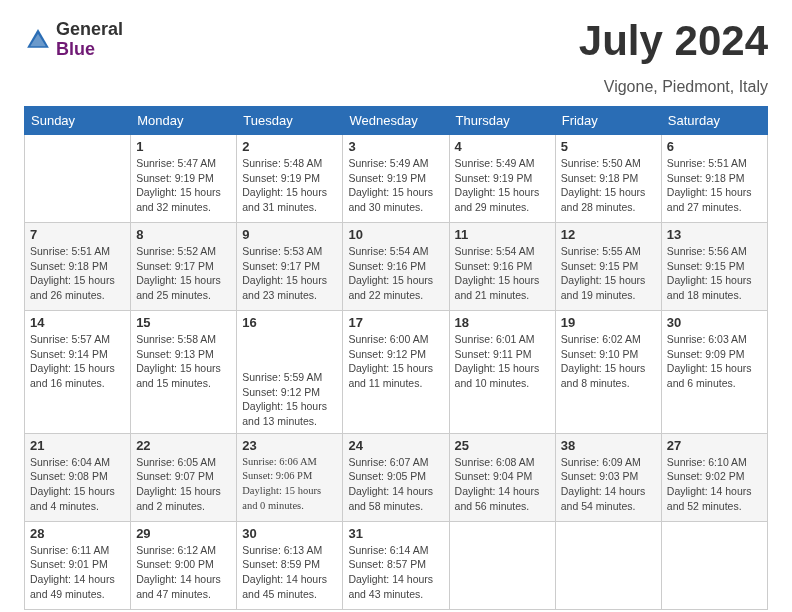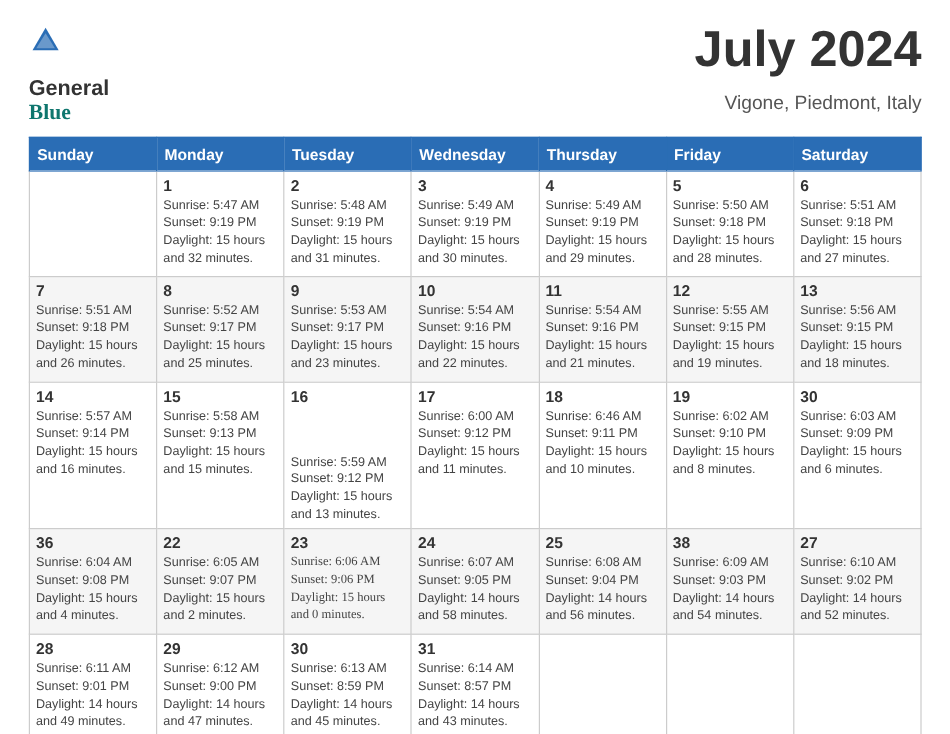--- a/index.html
+++ b/index.html
@@ -11,38 +11,37 @@
       padding: 20px 24px;
     }
     .header {
       display: flex;
       justify-content: space-between;
       align-items: flex-start;
       margin-bottom: 10px;
     }
     .logo {
       display: flex;
-      gap: 16px;
-      flex-direction: column;
+      align-items: center;
+      gap: 4px;
     }
     .logo-text {
       display: flex;
       flex-direction: column;
       line-height: 1.1;
     }
     .logo-general {
       font-size: 18px;
       font-weight: bold;
       color: #333;
     }
     .logo-blue {
       font-size: 18px;
       font-weight: bold;
-      color: #0f766e;
-      font-family: Liberation Serif, serif;
+      color: #701a75;
     }
     .logo-icon {
       width: 28px;
       height: 28px;
     }
     .title-block {
       text-align: right;
     }
     .month-title {
       font-size: 42px;
@@ -60,21 +59,21 @@
       width: 100%;
       border-collapse: collapse;
       font-size: 11px;
     }
     .calendar-table th {
       background-color: #2a6db5;
       color: #fff;
       text-align: left;
       padding: 6px 6px;
       font-size: 13px;
-      font-weight: bold;
+      font-weight: normal;
       border: 1px solid #2a6db5;
     }
     .calendar-table td {
       border: 1px solid #ccc;
       vertical-align: top;
       padding: 4px 5px;
       width: calc(100% / 7);
       min-height: 80px;
       height: 88px;
     }
@@ -253,21 +252,21 @@
         </td>
         <td>
           <span class="day-number">17</span>
           <div class="day-info" style="white-space: pre-line;">Sunrise: 6:00 AM
 Sunset: 9:12 PM
 Daylight: 15 hours
 and 11 minutes.</div>
         </td>
         <td>
           <span class="day-number">18</span>
-          <div class="day-info" style="white-space: pre-line;">Sunrise: 6:46 AM
+          <div class="day-info" style="white-space: pre-line;">Sunrise: 6:01 AM
 Sunset: 9:11 PM
 Daylight: 15 hours
 and 10 minutes.</div>
         </td>
         <td>
           <span class="day-number">19</span>
           <div class="day-info" style="white-space: pre-line;">Sunrise: 6:02 AM
 Sunset: 9:10 PM
 Daylight: 15 hours
 and 8 minutes.</div>
@@ -275,21 +274,21 @@
         <td>
           <span class="day-number">30</span>
           <div class="day-info" style="white-space: pre-line;">Sunrise: 6:03 AM
 Sunset: 9:09 PM
 Daylight: 15 hours
 and 6 minutes.</div>
         </td>
       </tr>
       <tr class="week-row" style="background-color: rgb(245, 245, 245);">
         <td>
-          <span class="day-number">36</span>
+          <span class="day-number">21</span>
           <div class="day-info" style="white-space: pre-line;">Sunrise: 6:04 AM
 Sunset: 9:08 PM
 Daylight: 15 hours
 and 4 minutes.</div>
         </td>
         <td>
           <span class="day-number">22</span>
           <div class="day-info" style="white-space: pre-line;">Sunrise: 6:05 AM
 Sunset: 9:07 PM
 Daylight: 15 hours

